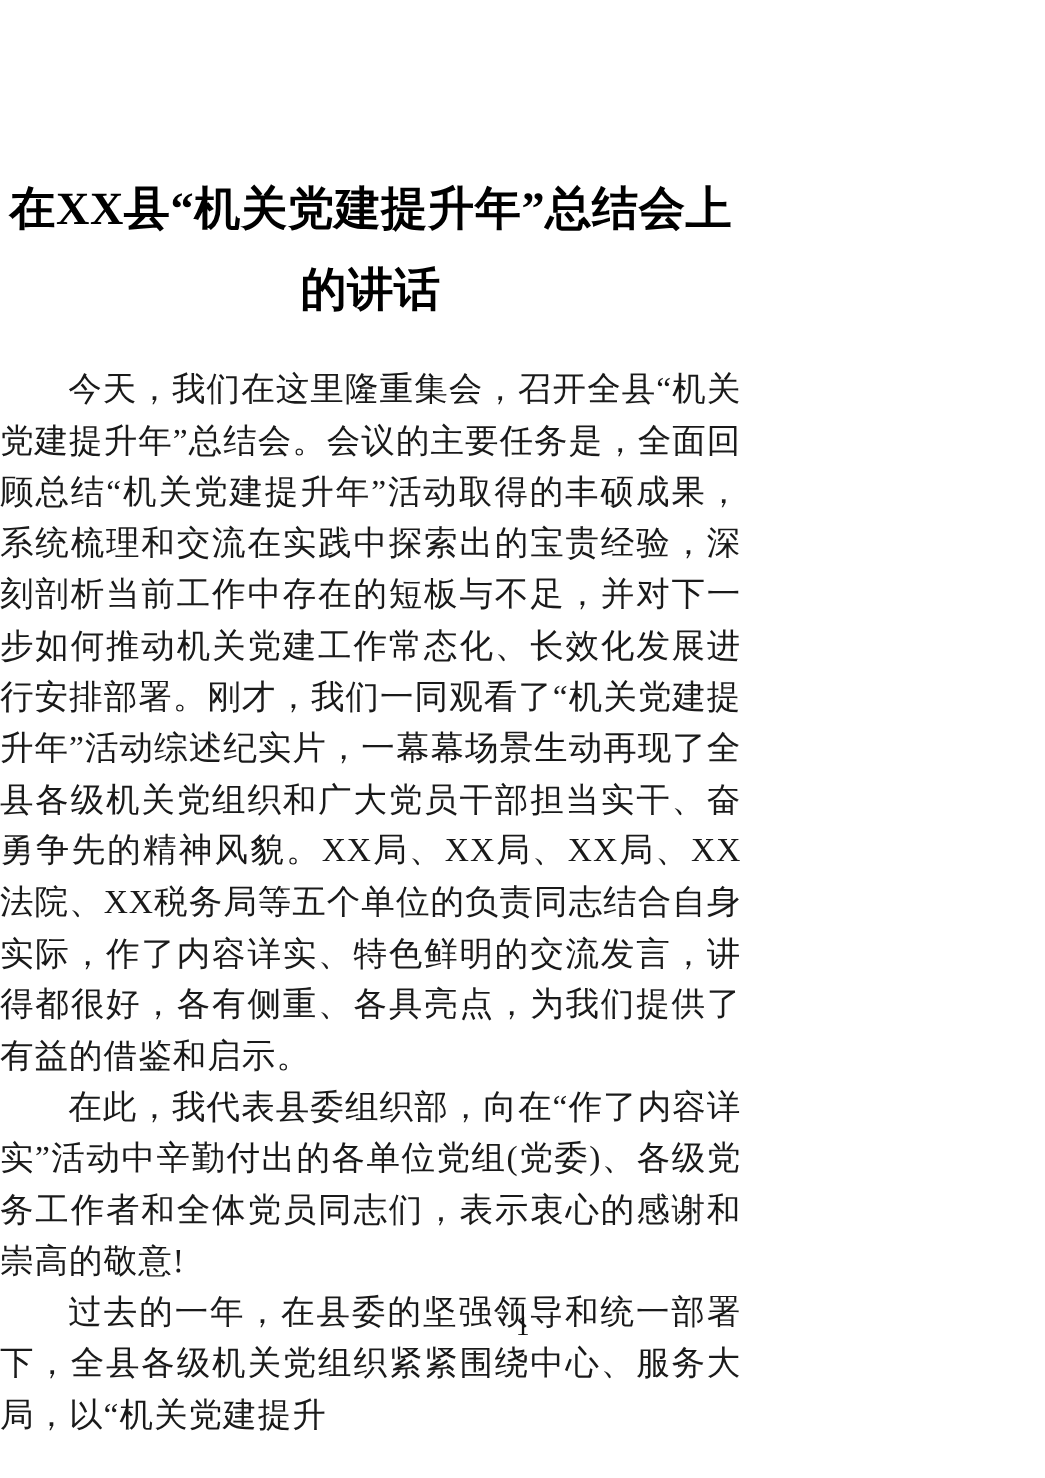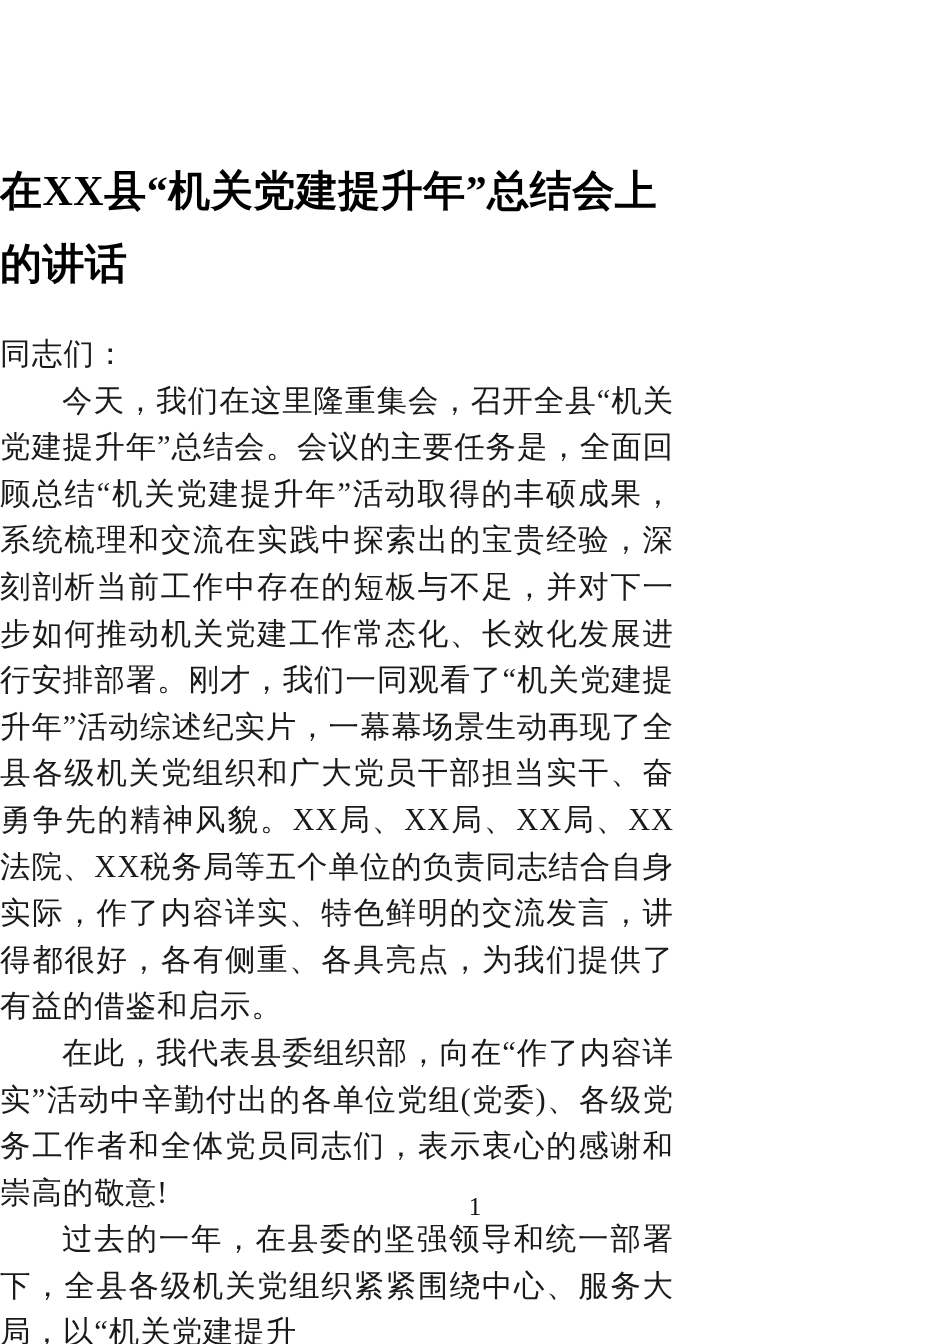--- a/index.html
+++ b/index.html
@@ -16,20 +16,21 @@
     box-sizing: border-box;
   }
   .doc-title {
     margin: 0;
     padding: 0;
     font-family: "Liberation Serif", "DejaVu Serif", serif;
     font-weight: 700;
     font-size: 42px;
     line-height: 73px;
     color: #000000;
+    text-align: center;
     letter-spacing: 0.5px;
     position: absolute;
     top: 155px;
     left: 0;
     width: 674px;
   }
   .body-block {
     position: absolute;
     top: 331px;
     left: 0;
@@ -68,21 +69,20 @@
 </style>
 </head>
 <body>
 
 <div class="page">
 
   <h1 class="doc-title">在XX县“机关党建提升年”总结会上的讲话</h1>
 
   <div class="body-block">
 
-    <p class="para lede">同志们：</p>
 
     <p class="para indent">今天，我们在这里隆重集会，召开全县“机关党建提升年”总结会。会议的主要任务是，全面回顾总结“机关党建提升年”活动取得的丰硕成果，系统梳理和交流在实践中探索出的宝贵经验，深刻剖析当前工作中存在的短板与不足，并对下一步如何推动机关党建工作常态化、长效化发展进行安排部署。刚才，我们一同观看了“机关党建提升年”活动综述纪实片，一幕幕场景生动再现了全县各级机关党组织和广大党员干部担当实干、奋勇争先的精神风貌。XX局、XX局、XX局、XX法院、XX税务局等五个单位的负责同志结合自身实际，作了内容详实、特色鲜明的交流发言，讲得都很好，各有侧重、各具亮点，为我们提供了有益的借鉴和启示。</p>
 
     <p class="para indent">在此，我代表县委组织部，向在“作了内容详实”活动中辛勤付出的各单位党组(党委)、各级党务工作者和全体党员同志们，表示衷心的感谢和崇高的敬意!</p>
 
     <p class="para indent">过去的一年，在县委的坚强领导和统一部署下，全县各级机关党组织紧紧围绕中心、服务大局，以“机关党建提升</p>
 
   </div>
 
   <div class="page-number">1</div>

